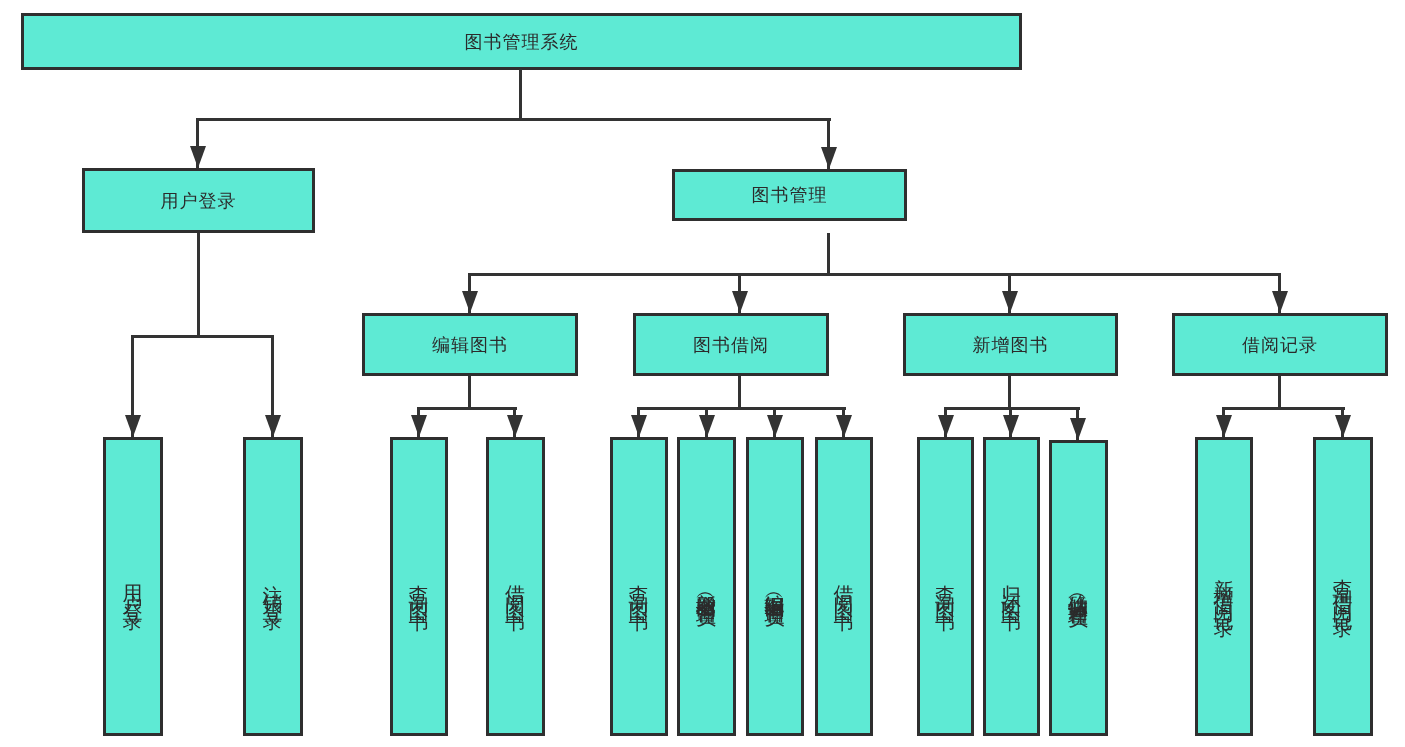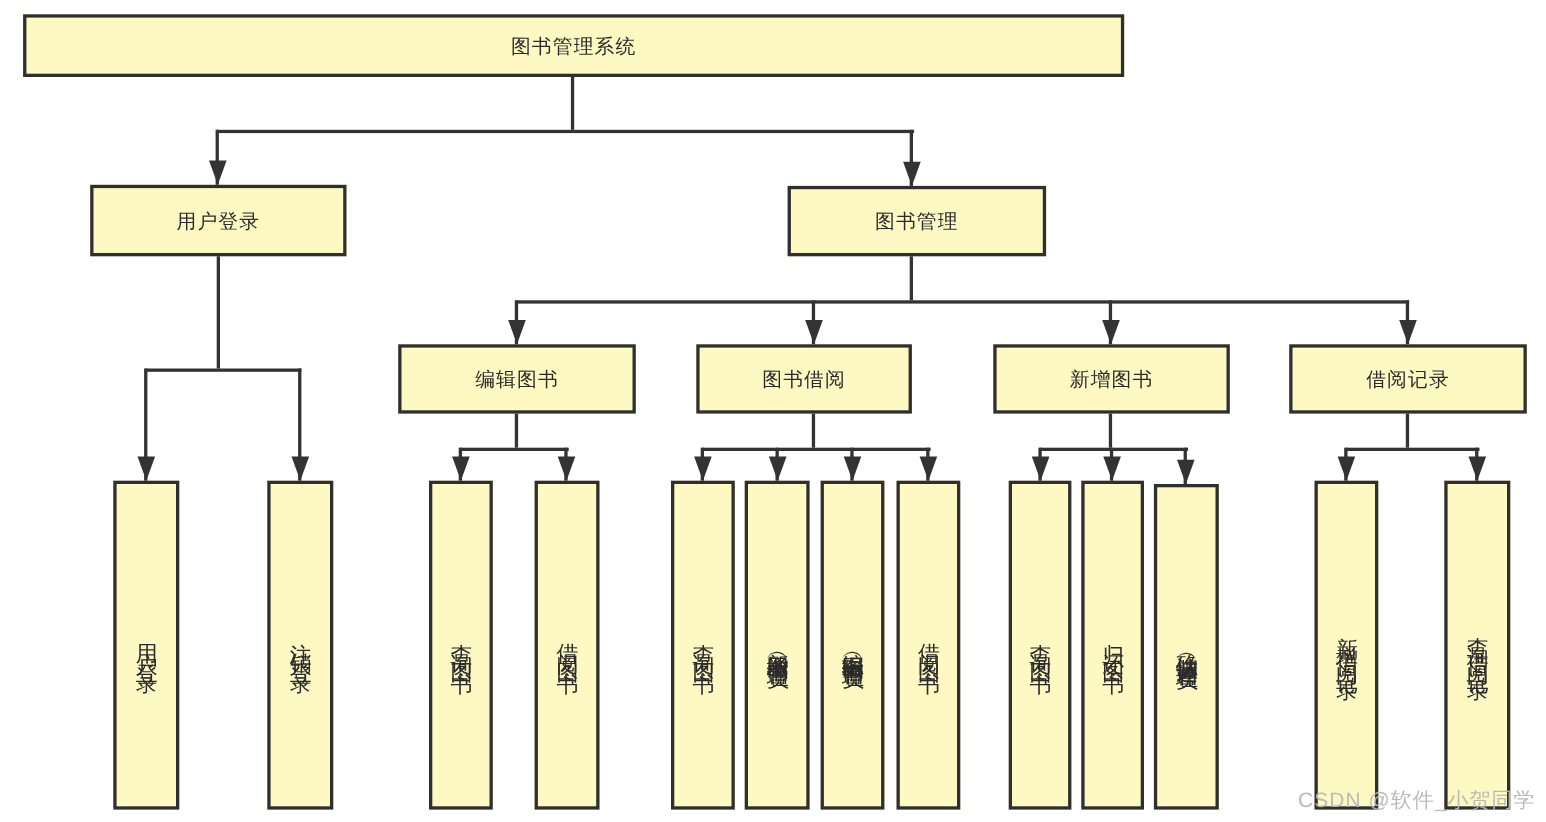--- a/index.html
+++ b/index.html
@@ -8,21 +8,21 @@
     width: 1405px;
     height: 747px;
     background: #ffffff;
     font-family: "Liberation Sans", "DejaVu Sans", sans-serif;
     overflow: hidden;
   }
   .node {
     position: absolute;
     box-sizing: border-box;
     border: 3px solid #2f2f2f;
-    background: #fef9c3;
+    background: #5eead4;
     display: flex;
     align-items: center;
     justify-content: center;
     color: #2b2b2b;
     font-size: 18px;
     letter-spacing: 1px;
   }
   .leaf {
     font-size: 20px;
   }
@@ -71,21 +71,21 @@
 
 <div class="canvas">
 
   <div class="node" style="left:21px;top:13px;width:1001px;height:57px">
     <span>图书管理系统</span>
   </div>
 
   <div class="node" style="left:82px;top:168px;width:233px;height:65px">
     <span>用户登录</span>
   </div>
-  <div class="node" style="left:716px;top:169px;width:235px;height:64px">
+  <div class="node" style="left:672px;top:169px;width:235px;height:52px">
     <span>图书管理</span>
   </div>
 
   <div class="node" style="left:362px;top:313px;width:216px;height:63px">
     <span>编辑图书</span>
   </div>
   <div class="node" style="left:633px;top:313px;width:196px;height:63px">
     <span>图书借阅</span>
   </div>
   <div class="node" style="left:903px;top:313px;width:215px;height:63px">
@@ -172,15 +172,14 @@
   <div class="hline" style="left:945px;top:407px;width:135px"></div>
   <div class="arrow" style="left:944px;top:407px;height:30px"></div>
   <div class="arrow" style="left:1009px;top:407px;height:30px"></div>
   <div class="arrow" style="left:1076px;top:407px;height:33px"></div>
 
   <div class="vline" style="left:1278px;top:376px;height:31px"></div>
   <div class="hline" style="left:1223px;top:407px;width:122px"></div>
   <div class="arrow" style="left:1222px;top:407px;height:30px"></div>
   <div class="arrow" style="left:1341px;top:407px;height:30px"></div>
 
-  <div class="watermark">CSDN @软件_小贺同学</div>
 
 </div>
 
 </body></html>

